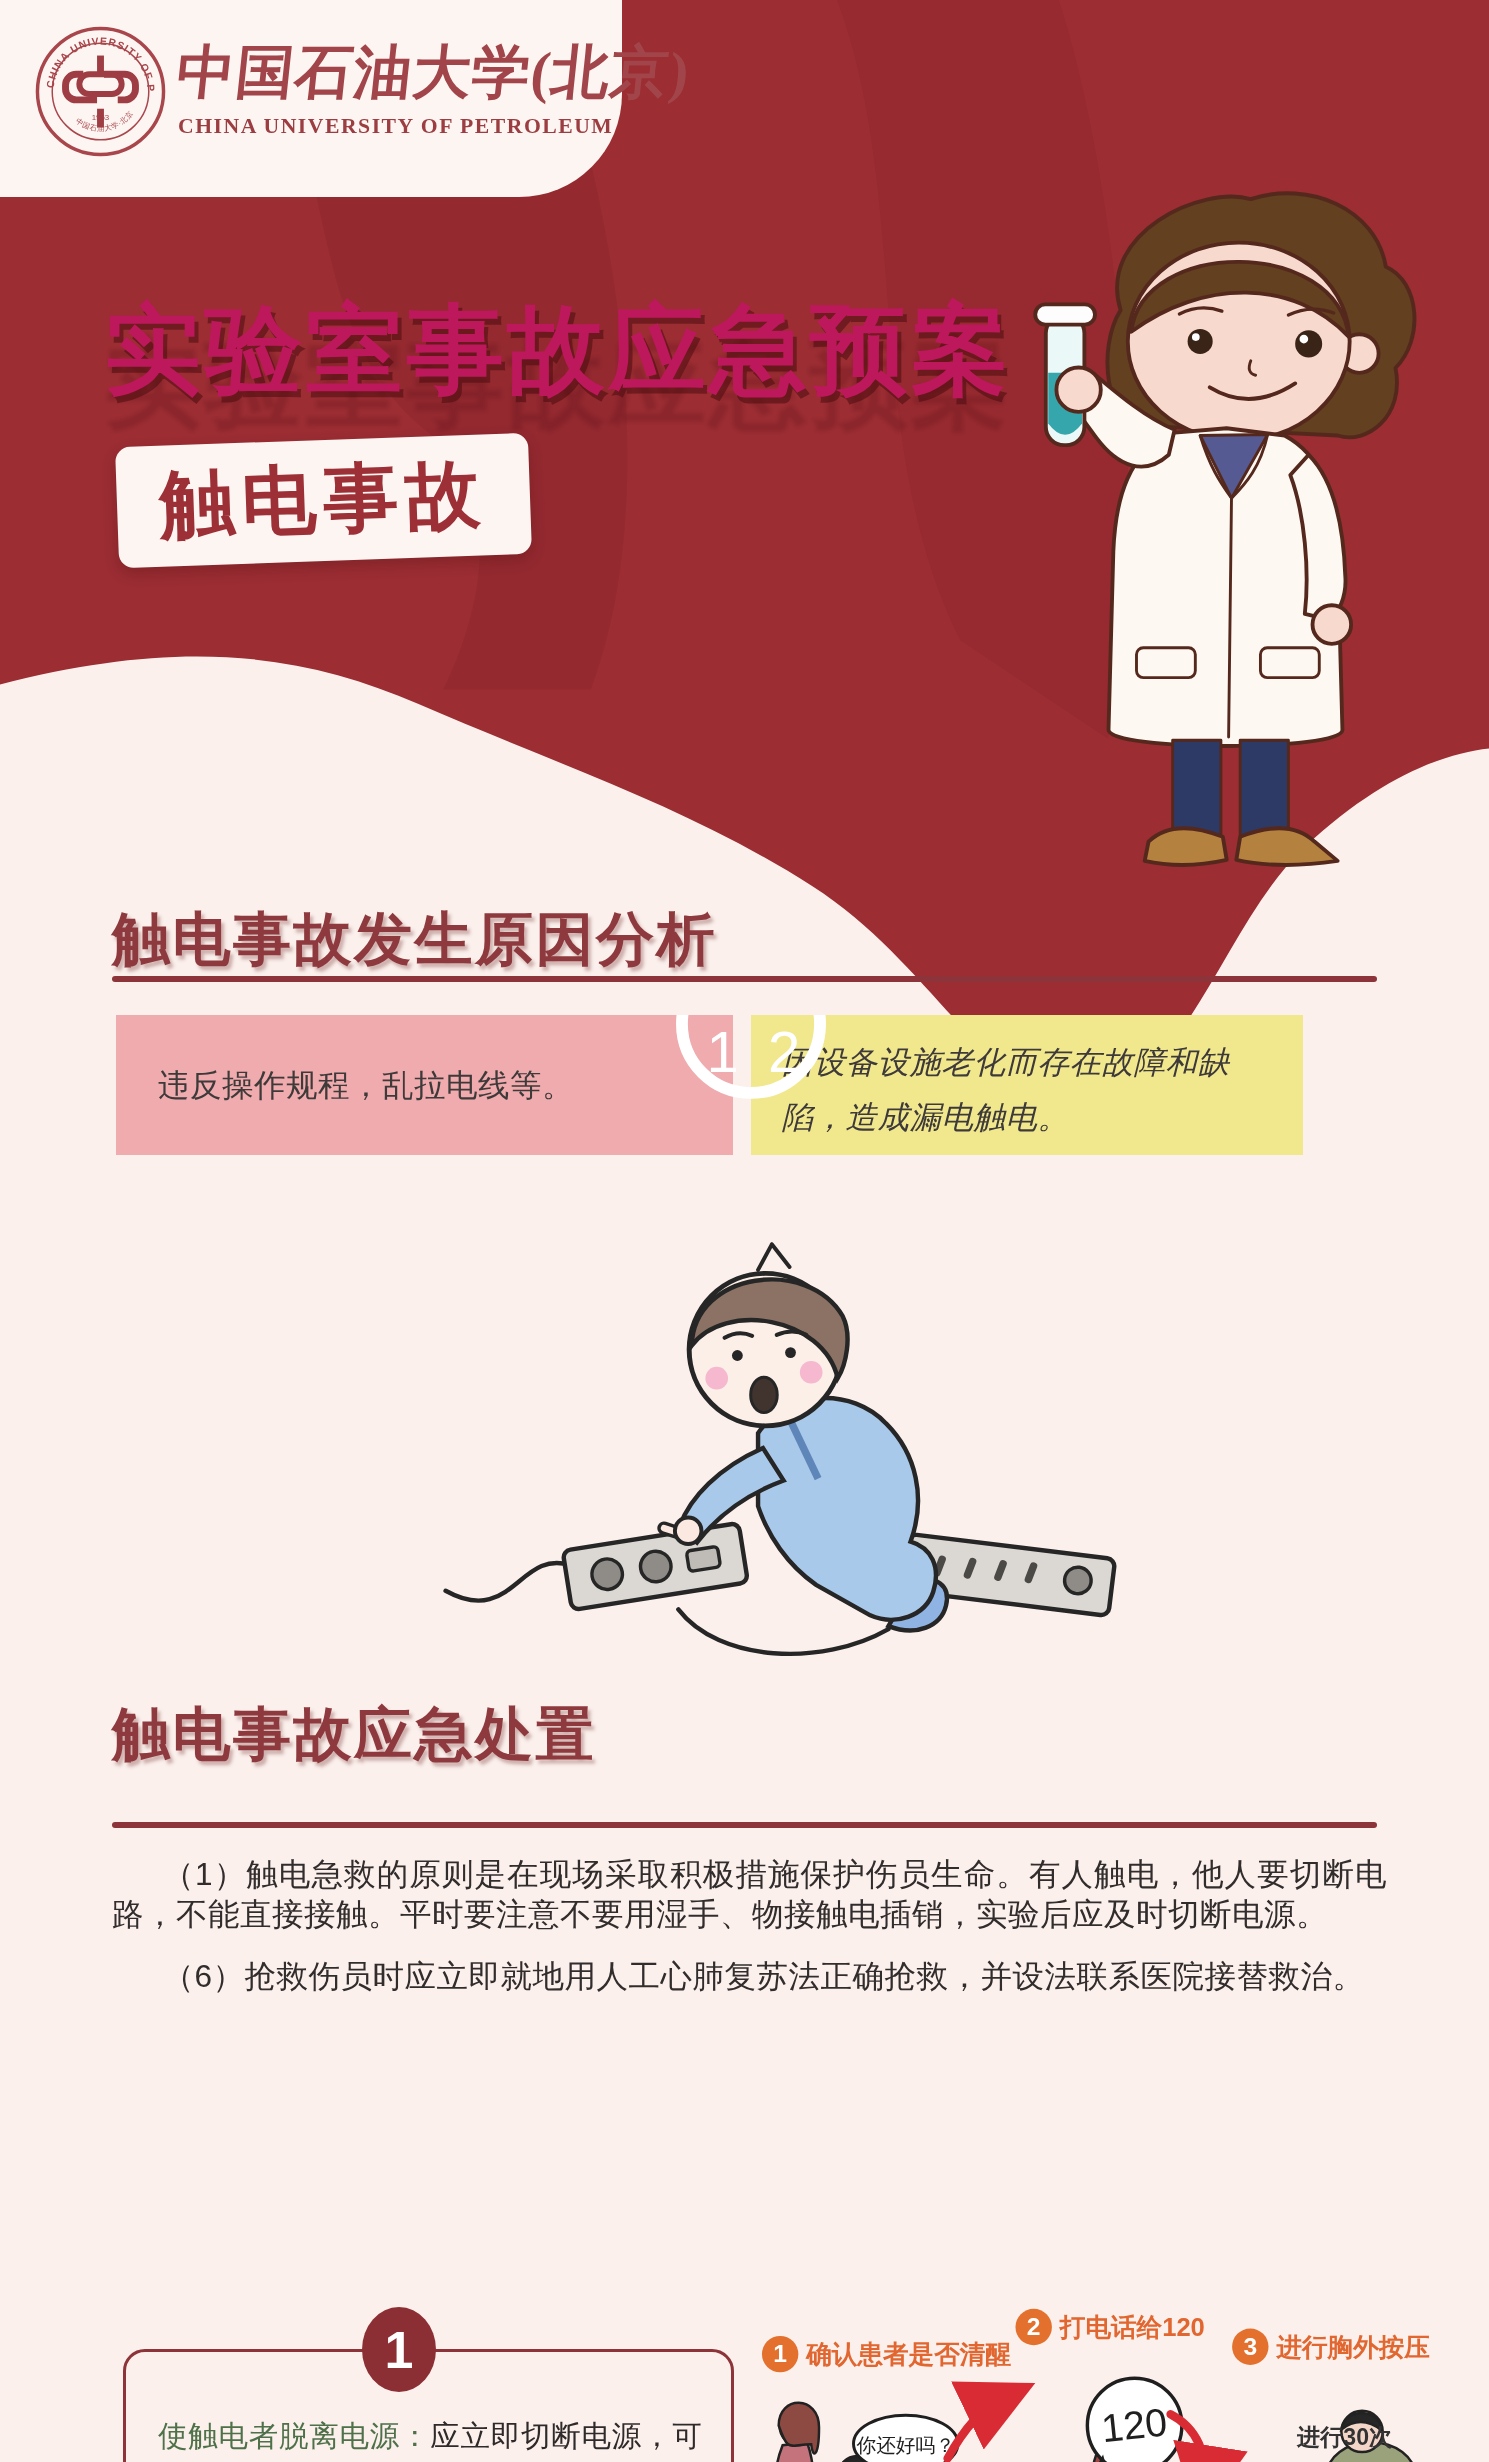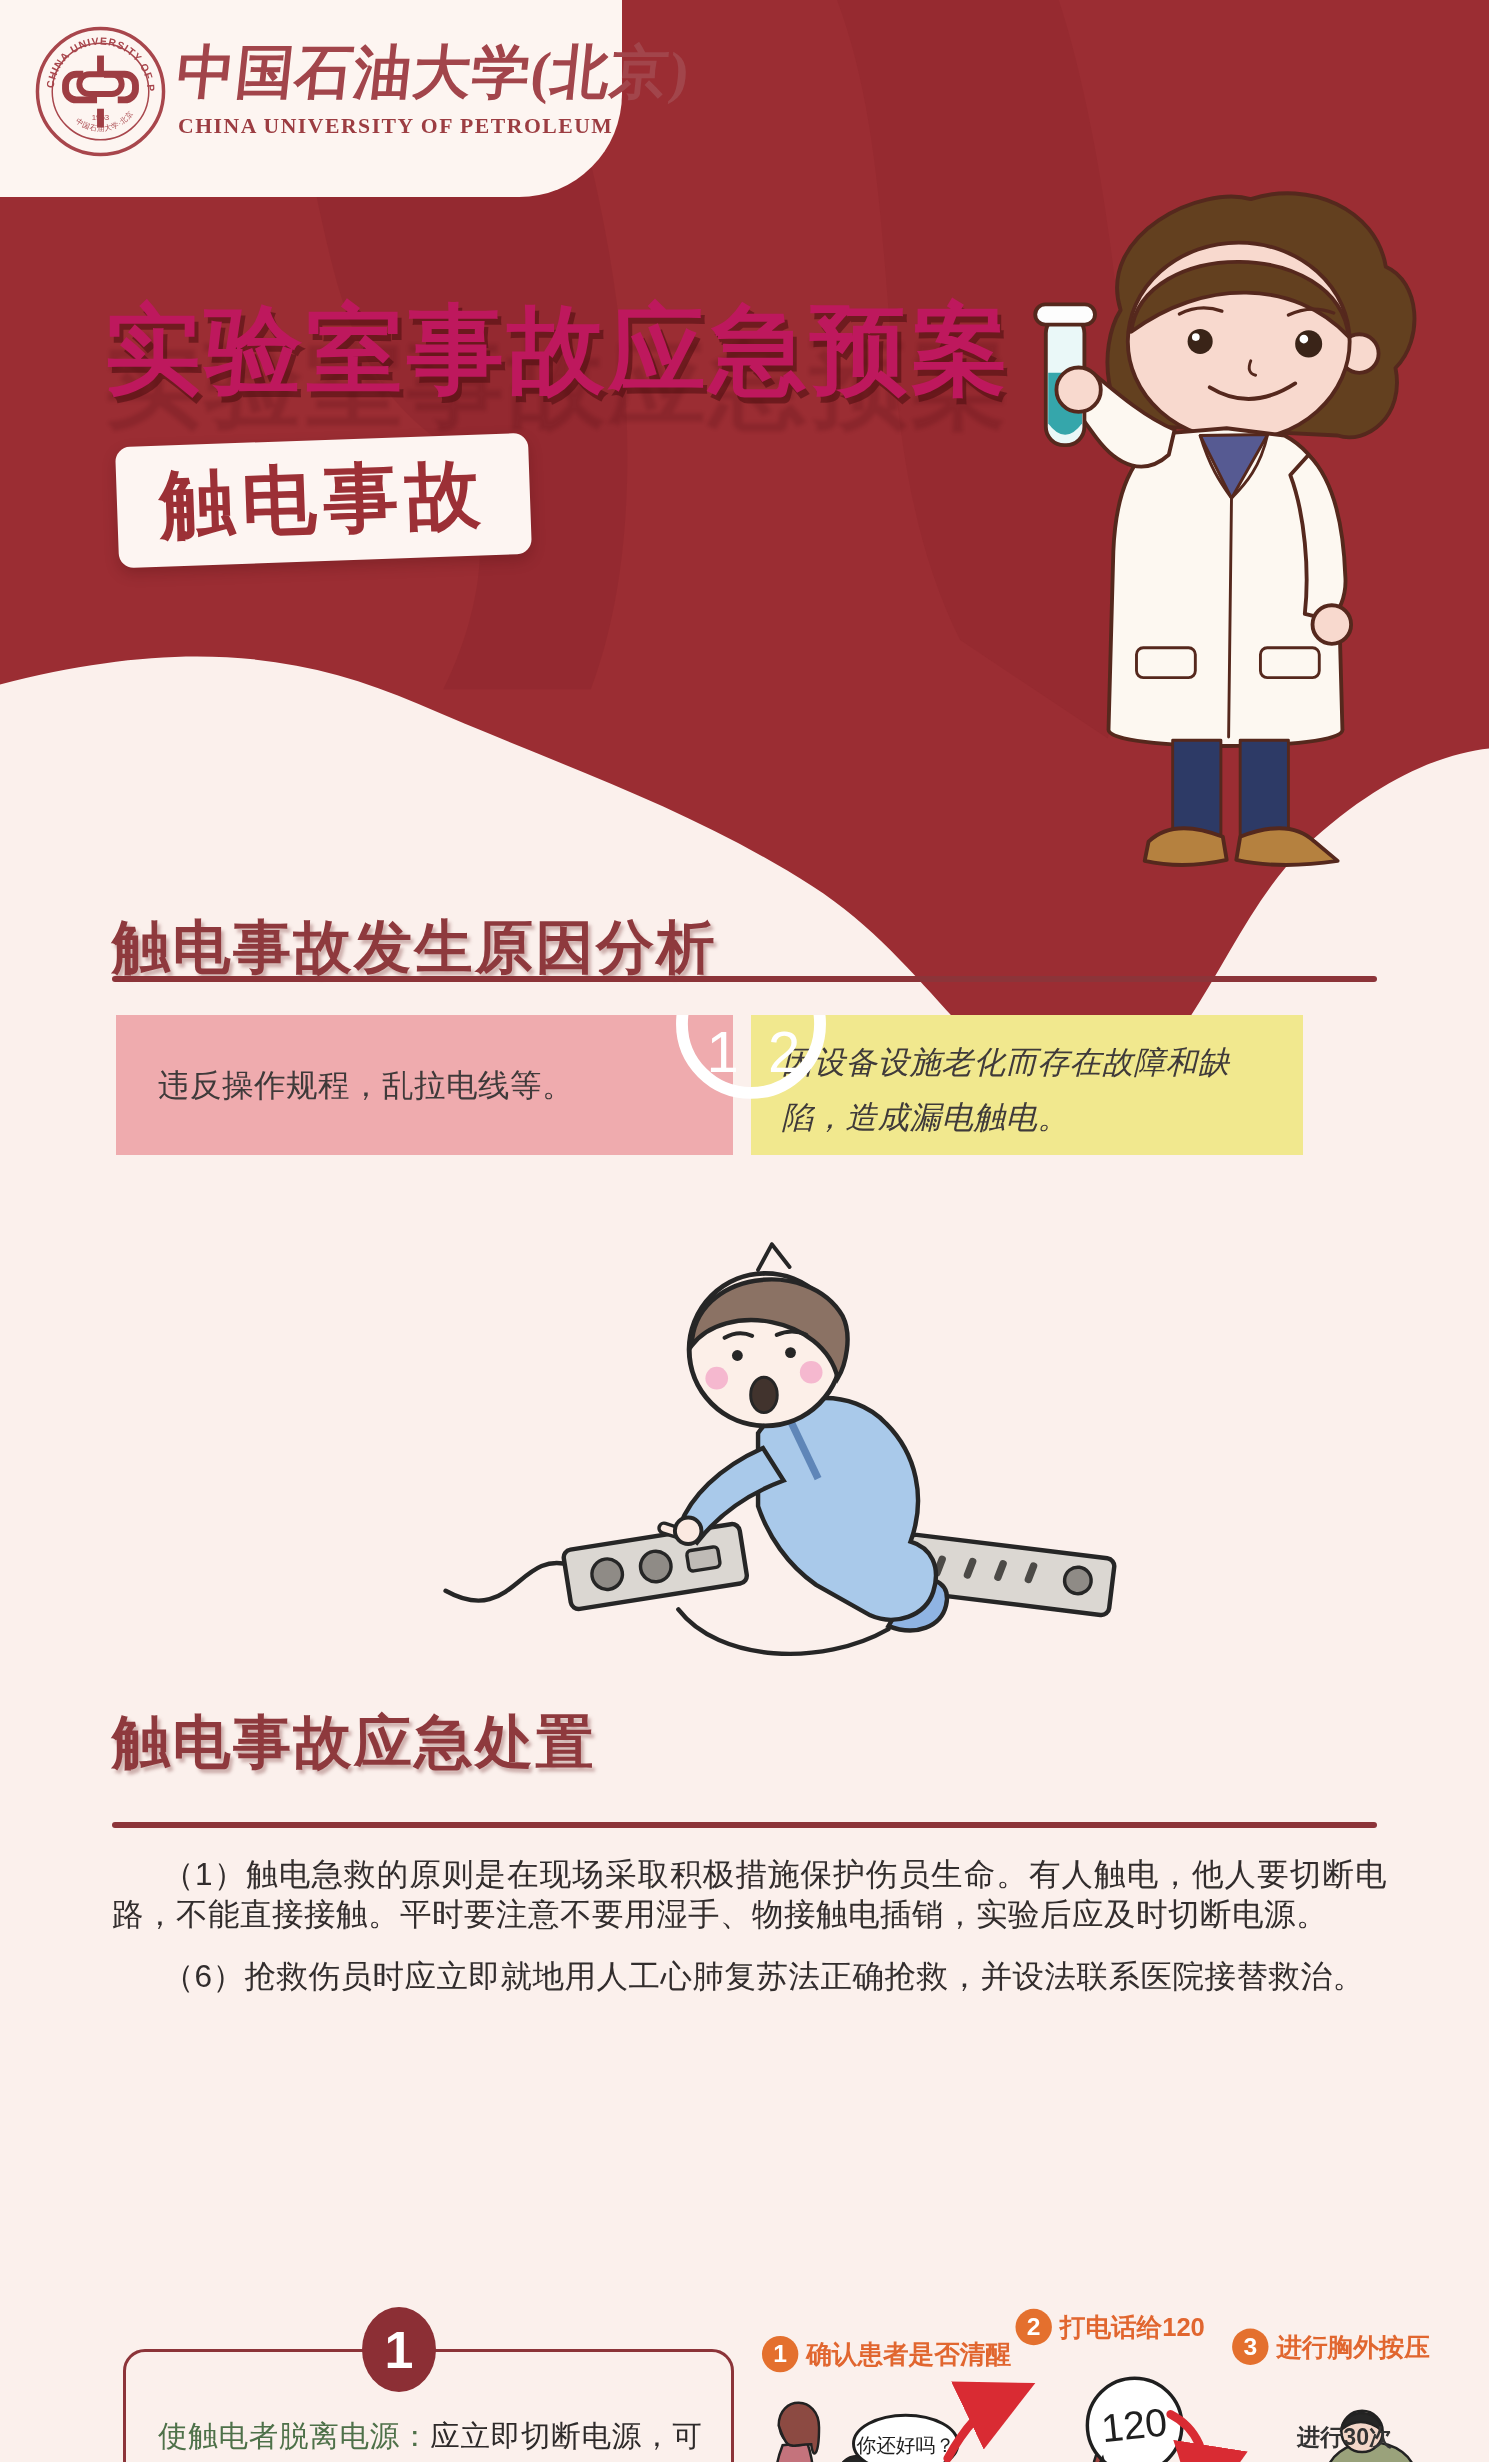--- a/index.html
+++ b/index.html
@@ -44,21 +44,21 @@
   }
   .badge-text{
     font-size:75px;font-weight:900;color:#9c3036;letter-spacing:6.9px;white-space:nowrap;
   }
   .scientist{left:1000px;top:158px;width:463px;height:719px;}
 
   
   .sec-heading{
     left:112px;width:1280px;
     font-size:58px;font-weight:900;color:#8e393d;letter-spacing:2.5px;
-    text-shadow:3px 3.9px 3.4px rgba(120,55,55,.35);white-space:nowrap;margin-top:8px;
+    text-shadow:3px 3.9px 3.4px rgba(120,55,55,.35);white-space:nowrap;
   }
   .sec-rule{left:112px;width:1265px;height:6.4px;background:#8c3439;border-radius:3.4px;}
 
   
   .cause-pink{
     left:116px;top:1015px;width:617px;height:140px;background:#efabae;
     display:flex;align-items:center;padding-left:42px;box-sizing:border-box;
   }
   .cause-yellow{
     left:751px;top:1015px;width:552px;height:140px;background:#f1e88e;

